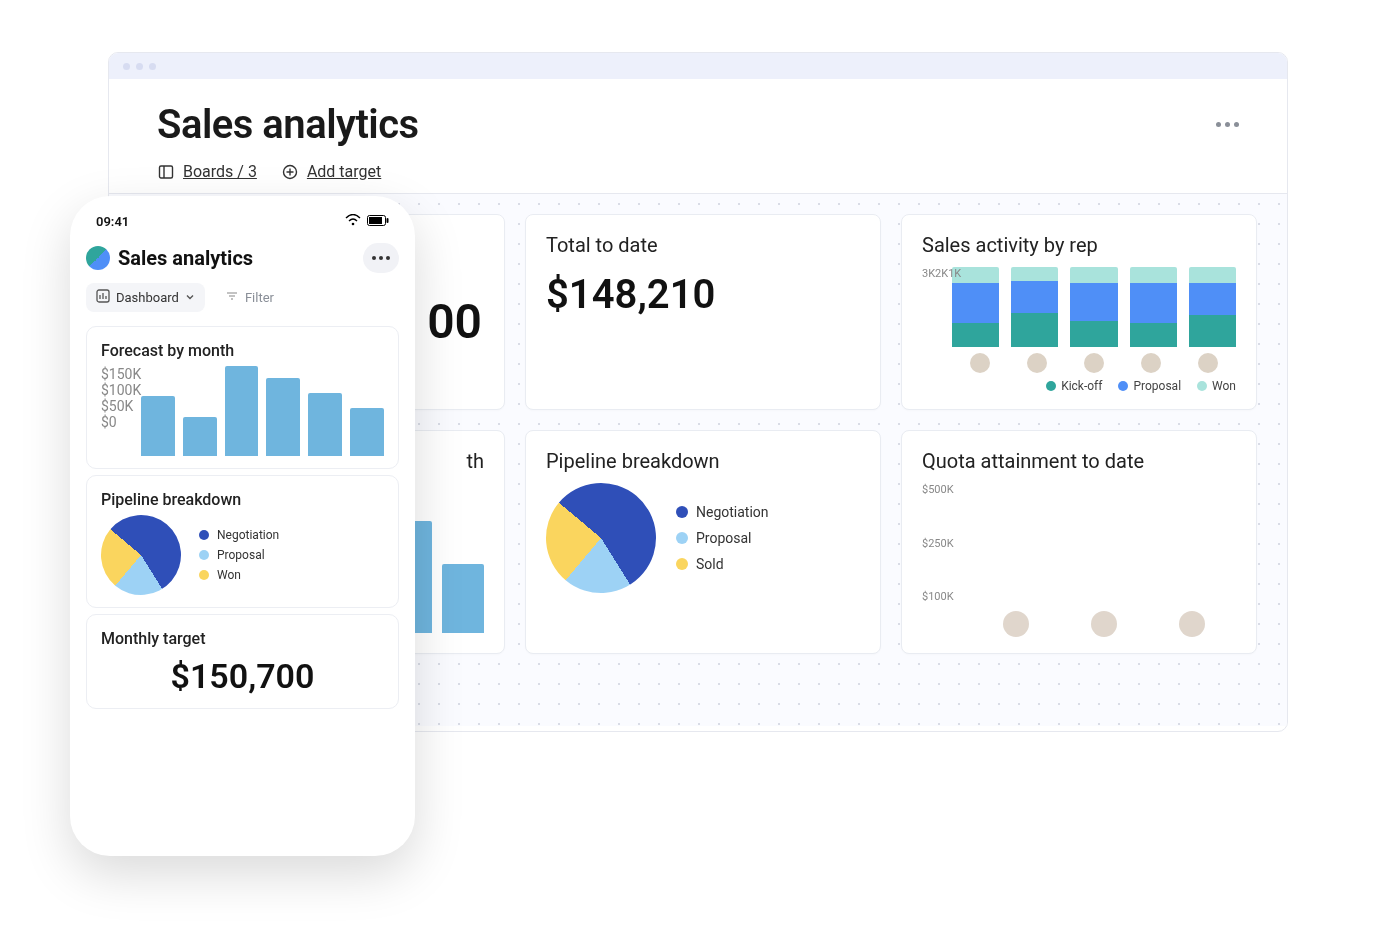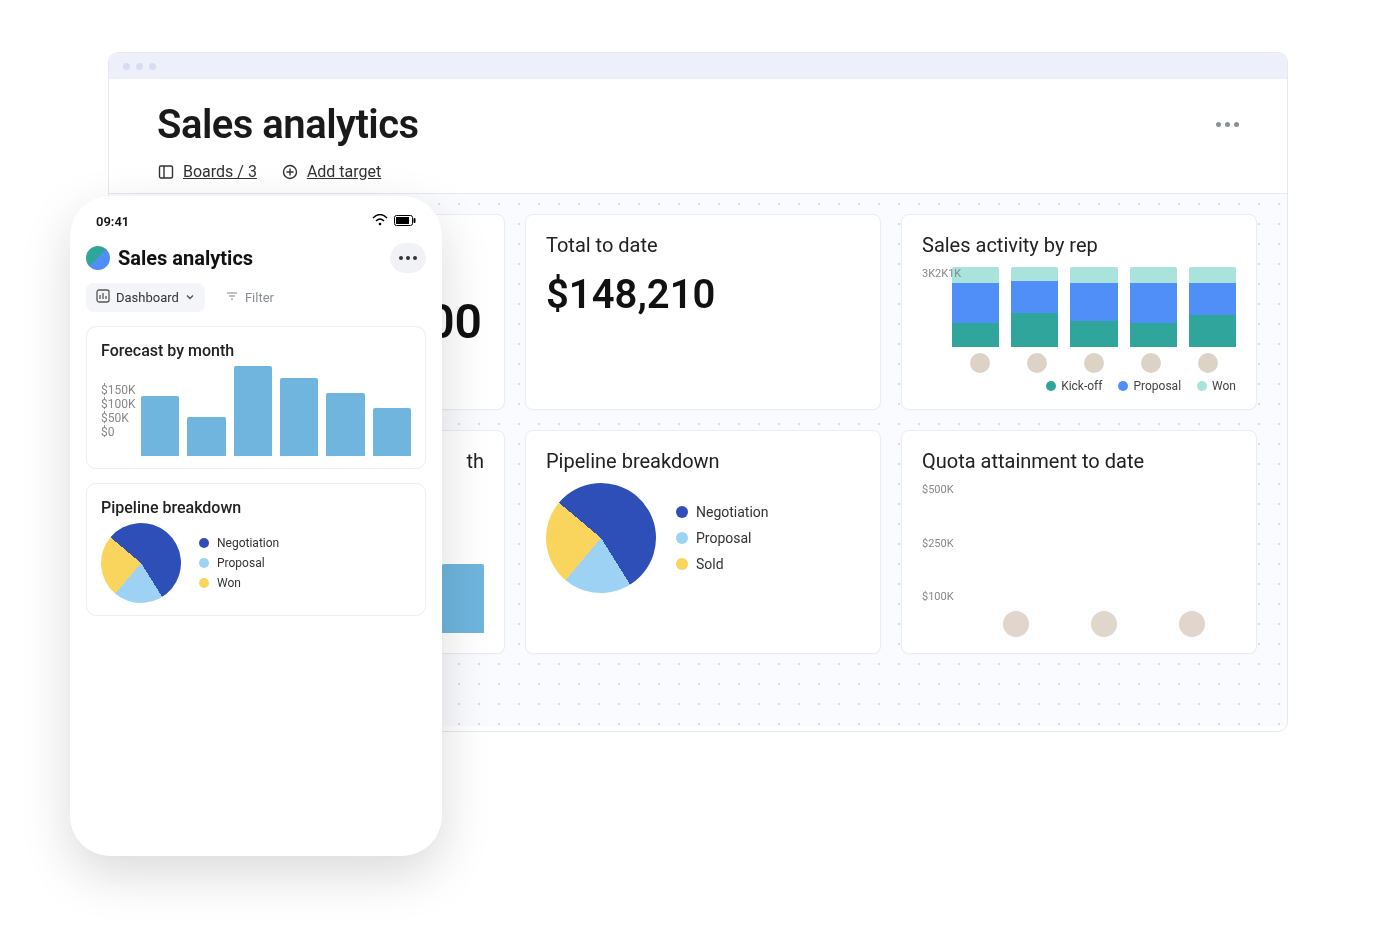--- a/index.html
+++ b/index.html
@@ -92,43 +92,43 @@
   .q-dark { background:#3aa79d; }
   .q-light { background:#6dccc2; }
   .qylabels { position:absolute; display:flex; flex-direction:column; justify-content:space-between; height:120px; font-size:11px; color:#888; }
   .qavatars { display:flex; justify-content:space-around; margin:8px 0 0 50px; }
   .avatar-lg { width:26px; height:26px; border-radius:50%; background:#e0d6cc; }
 
   
   .phone {
     position:absolute;
     left: 70px; top: 196px;
-    width: 372px; height: 660px;
+    width: 345px; height: 660px;
     background:#fff;
     border-radius: 40px;
     box-shadow: 0 18px 50px rgba(0,0,0,0.15);
     padding: 18px 16px;
     overflow:hidden;
   }
   .statusbar { display:flex; justify-content:space-between; align-items:center; font-size:13px; font-weight:600; color:#111; padding: 0 10px 8px 10px; }
   .sb-ico { display:flex; gap:6px; align-items:center; }
   .phone-title-row { display:flex; justify-content:space-between; align-items:center; margin-top:6px; }
   .phone-title-row .left { display:flex; align-items:center; gap:8px; }
   .logo-dot { width:24px; height:24px; border-radius:50%; background: linear-gradient(135deg,#2fa59c 50%,#4f8ff7 50%); }
   .phone-title { font-size:20px; font-weight:700; color:#111; }
   .more-pill { width:36px; height:30px; border-radius:16px; background:#f1f2f6; display:flex; align-items:center; justify-content:center; gap:3px; }
   .more-pill span { width:4px; height:4px; border-radius:50%; background:#333; }
   .phone-controls { display:flex; gap:10px; margin-top:10px; }
   .pill { display:flex; align-items:center; gap:6px; background:#f4f5f8; border-radius:8px; padding:6px 10px; font-size:13px; color:#333; }
   .pill.ghost { background:transparent; color:#8a8f98; }
-  .pcards { margin-top:14px; display:flex; flex-direction:column; gap:14px; }
+  .pcards { margin-top:14px; display:flex; flex-direction:column; gap:6px; }
   .pcard { border:1px solid #eceef3; border-radius:10px; padding:14px 14px 12px 14px; }
   .pcard .title { font-size:16px; font-weight:500; color:#222; margin-bottom:6px; }
   .p-bars { display:flex; align-items:flex-end; gap:8px; height:90px; margin-left:40px; }
-  .p-ylabels { position:absolute; display:flex; flex-direction:column; justify-content:center; height:90px; font-size:12px; color:#888; }
+  .p-ylabels { position:absolute; display:flex; flex-direction:column; justify-content:flex-start; height:90px; font-size:14px; color:#888; }
   .p-big { font-size:34px; font-weight:600; text-align:center; margin-top:8px; color:#111; }
 
   .pie-sm { width:80px; height:80px; border-radius:50%;
     background: conic-gradient(#2f4fb8 0deg 198deg, #9dd2f5 198deg 270deg, #fad55e 270deg 360deg);
     transform: rotate(-50deg);
   }
   .pie-legend-sm { font-size:12px; color:#333; display:flex; flex-direction:column; gap:6px; }
 </style>
 </head>
 <body>
@@ -387,15 +387,19 @@
               <span>Proposal</span>
             </div>
           <div class="pl">
               <span class="pdot" style="width:10px;height:10px;background:#fad55e"></span>
               <span>Won</span>
             </div>
         </div>
       </div>
     </div>
 
+    <div class="pcard">
+      <div class="title">Monthly target</div>
+      <div class="p-big">$150,700</div>
+    </div>
 
   </div>
 </div>
 
 </body></html>

